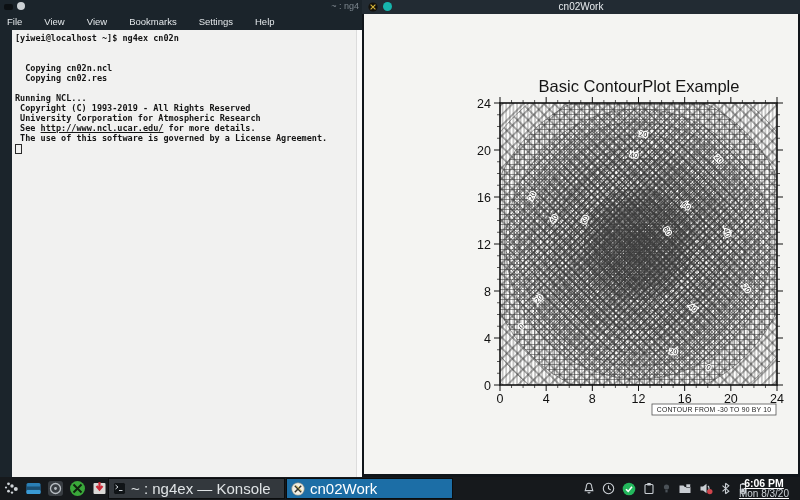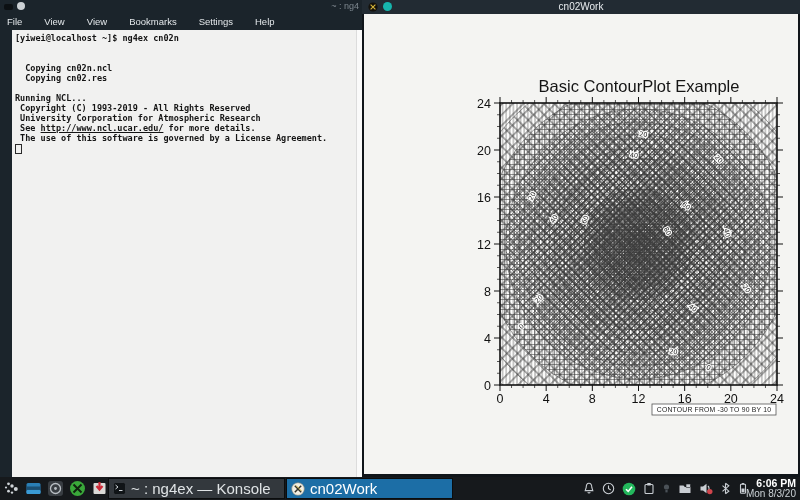--- a/index.html
+++ b/index.html
@@ -32,21 +32,21 @@
 
   
   .taskbar{position:absolute;left:0;top:477px;width:800px;height:23px;background:#16191c;}
   .licon{position:absolute;top:3px;width:17px;height:17px;}
   .task{position:absolute;top:1px;height:21px;display:flex;align-items:center;gap:5px;
         padding-left:4px;box-sizing:border-box;font-size:15px;color:#dfe3e5;background:#33383d;border:1px solid #0b0d0e;}
   .task.active{background:#1c6ea6;color:#fff;}
   .task .tlabel{white-space:nowrap;overflow:hidden;}
   .tray{position:absolute;right:52px;top:0;height:23px;display:flex;align-items:center;gap:7px;}
   .tray svg{display:block;}
-  .clock{position:absolute;right:4px;top:1px;text-align:right;color:#fff;}
+  .clock{position:absolute;right:11px;top:1px;text-align:center;color:#fff;text-decoration:underline;}
   .clock .time{font-size:10.5px;font-weight:bold;line-height:11px;}
   .clock .date{font-size:10px;line-height:9px;color:#ccd2d6;}
 </style>
 </head>
 <body>
 
 <div class="screen">
 
   <div class="konsole">
     <div class="k-titlebar">

